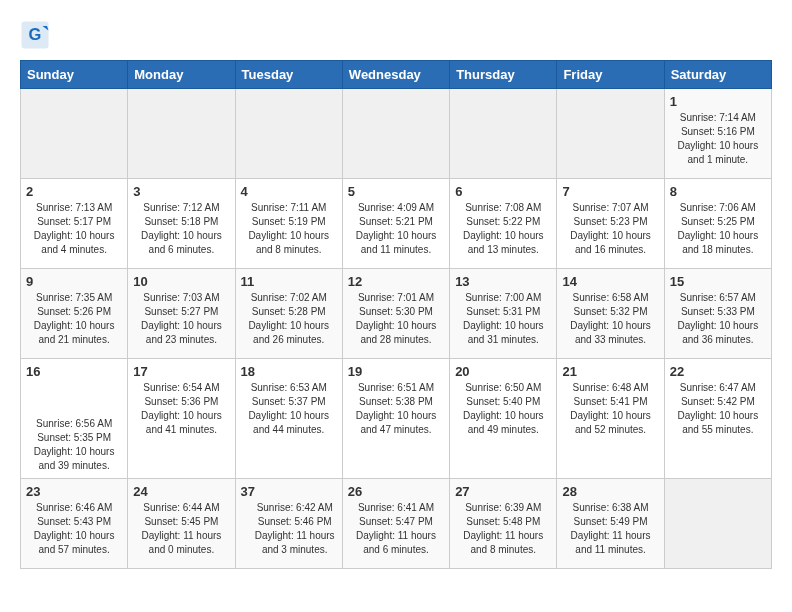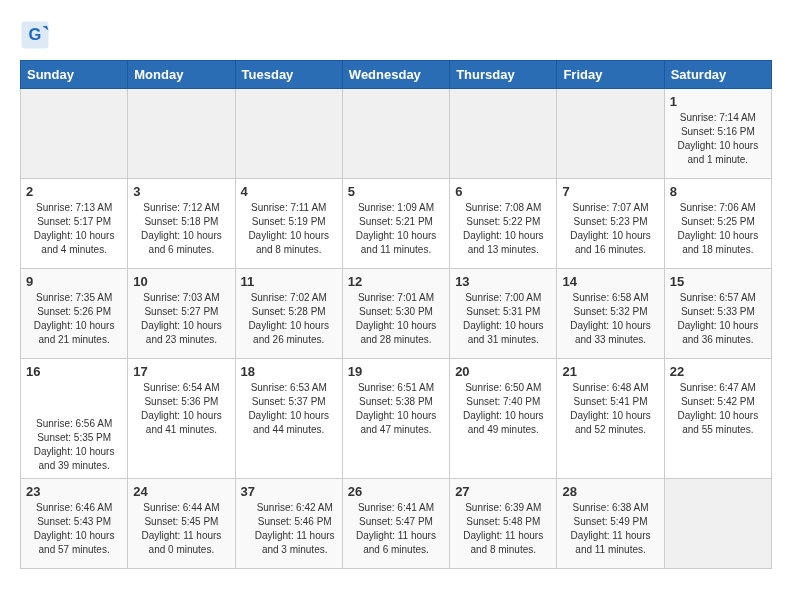--- a/index.html
+++ b/index.html
@@ -150,21 +150,21 @@
 Daylight: 10 hours and 6 minutes.</div>
         </td>
         <td>
           <span class="day-number">4</span>
           <div class="day-info" style="white-space: pre-line;">Sunrise: 7:11 AM
 Sunset: 5:19 PM
 Daylight: 10 hours and 8 minutes.</div>
         </td>
         <td>
           <span class="day-number">5</span>
-          <div class="day-info" style="white-space: pre-line;">Sunrise: 1:09 AM
+          <div class="day-info" style="white-space: pre-line;">Sunrise: 4:09 AM
 Sunset: 5:21 PM
 Daylight: 10 hours and 11 minutes.</div>
         </td>
         <td>
           <span class="day-number">6</span>
           <div class="day-info" style="white-space: pre-line;">Sunrise: 7:08 AM
 Sunset: 5:22 PM
 Daylight: 10 hours and 13 minutes.</div>
         </td>
         <td>
@@ -245,21 +245,21 @@
         </td>
         <td>
           <span class="day-number">19</span>
           <div class="day-info" style="white-space: pre-line;">Sunrise: 6:51 AM
 Sunset: 5:38 PM
 Daylight: 10 hours and 47 minutes.</div>
         </td>
         <td>
           <span class="day-number">20</span>
           <div class="day-info" style="white-space: pre-line;">Sunrise: 6:50 AM
-Sunset: 7:40 PM
+Sunset: 5:40 PM
 Daylight: 10 hours and 49 minutes.</div>
         </td>
         <td>
           <span class="day-number">21</span>
           <div class="day-info" style="white-space: pre-line;">Sunrise: 6:48 AM
 Sunset: 5:41 PM
 Daylight: 10 hours and 52 minutes.</div>
         </td>
         <td>
           <span class="day-number">22</span>

